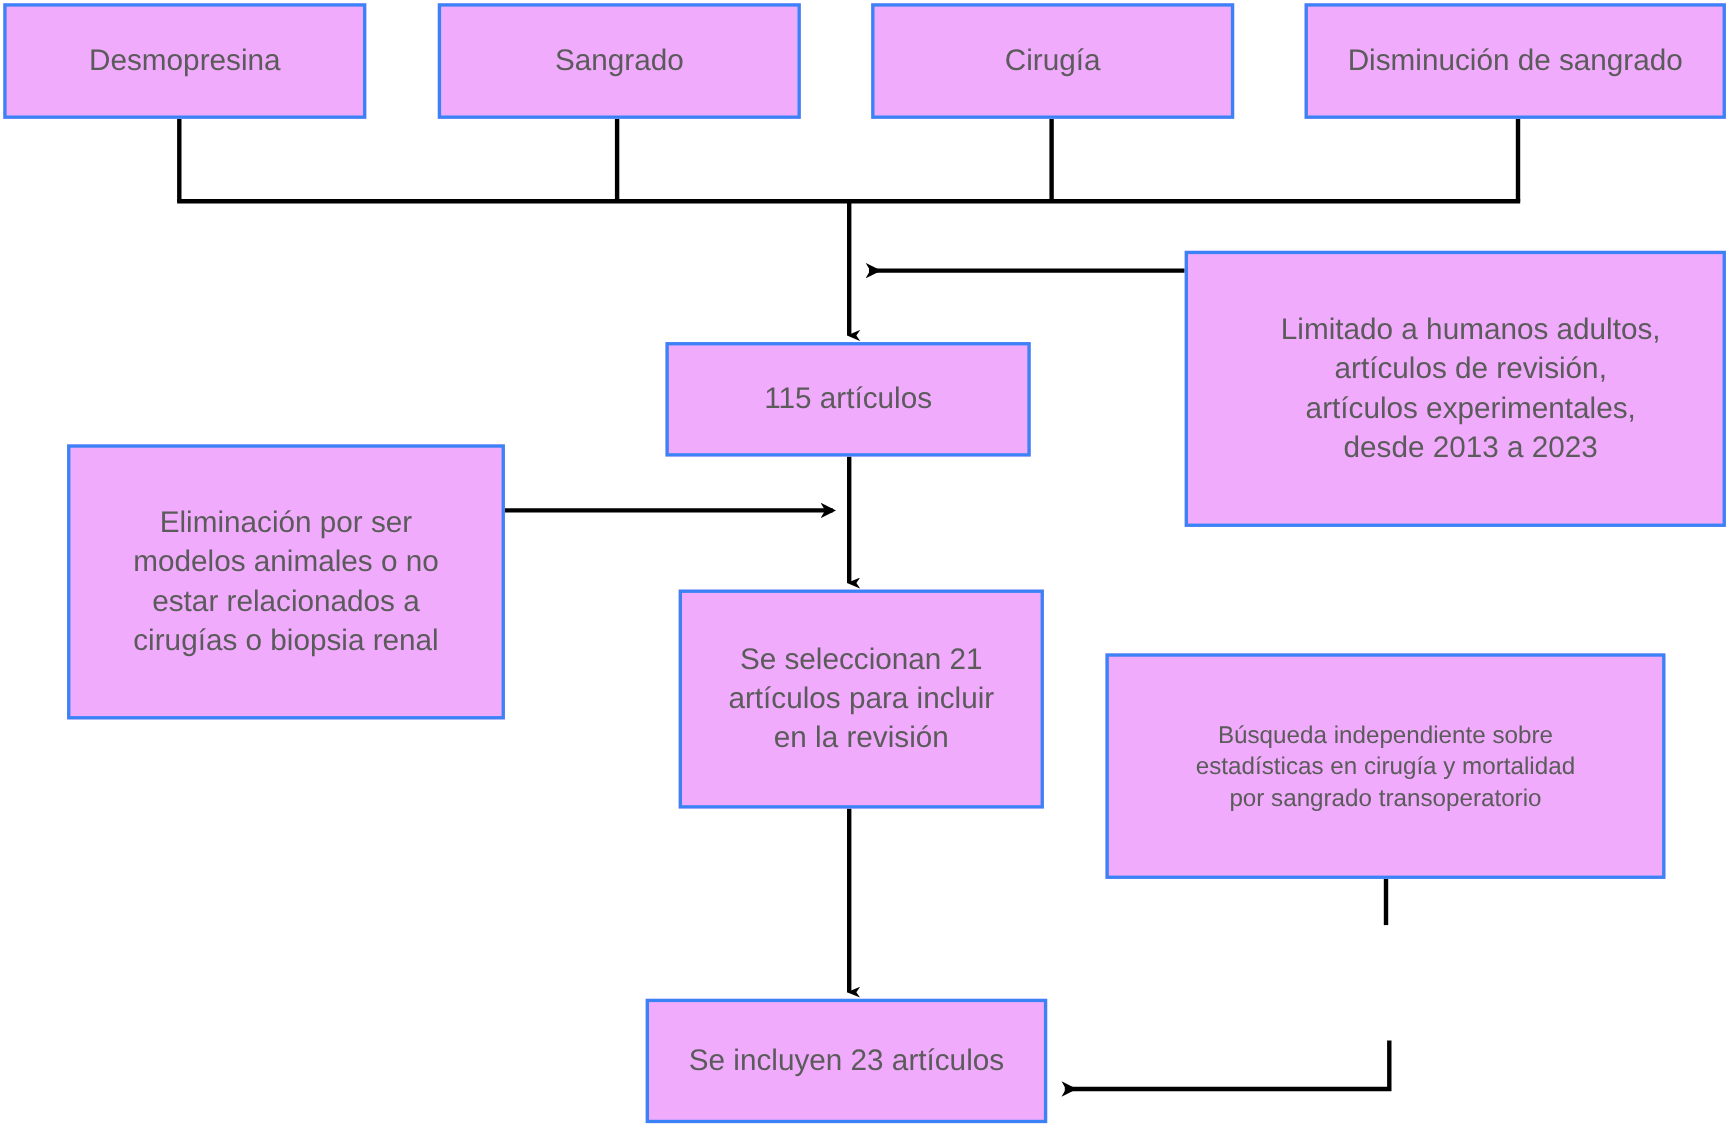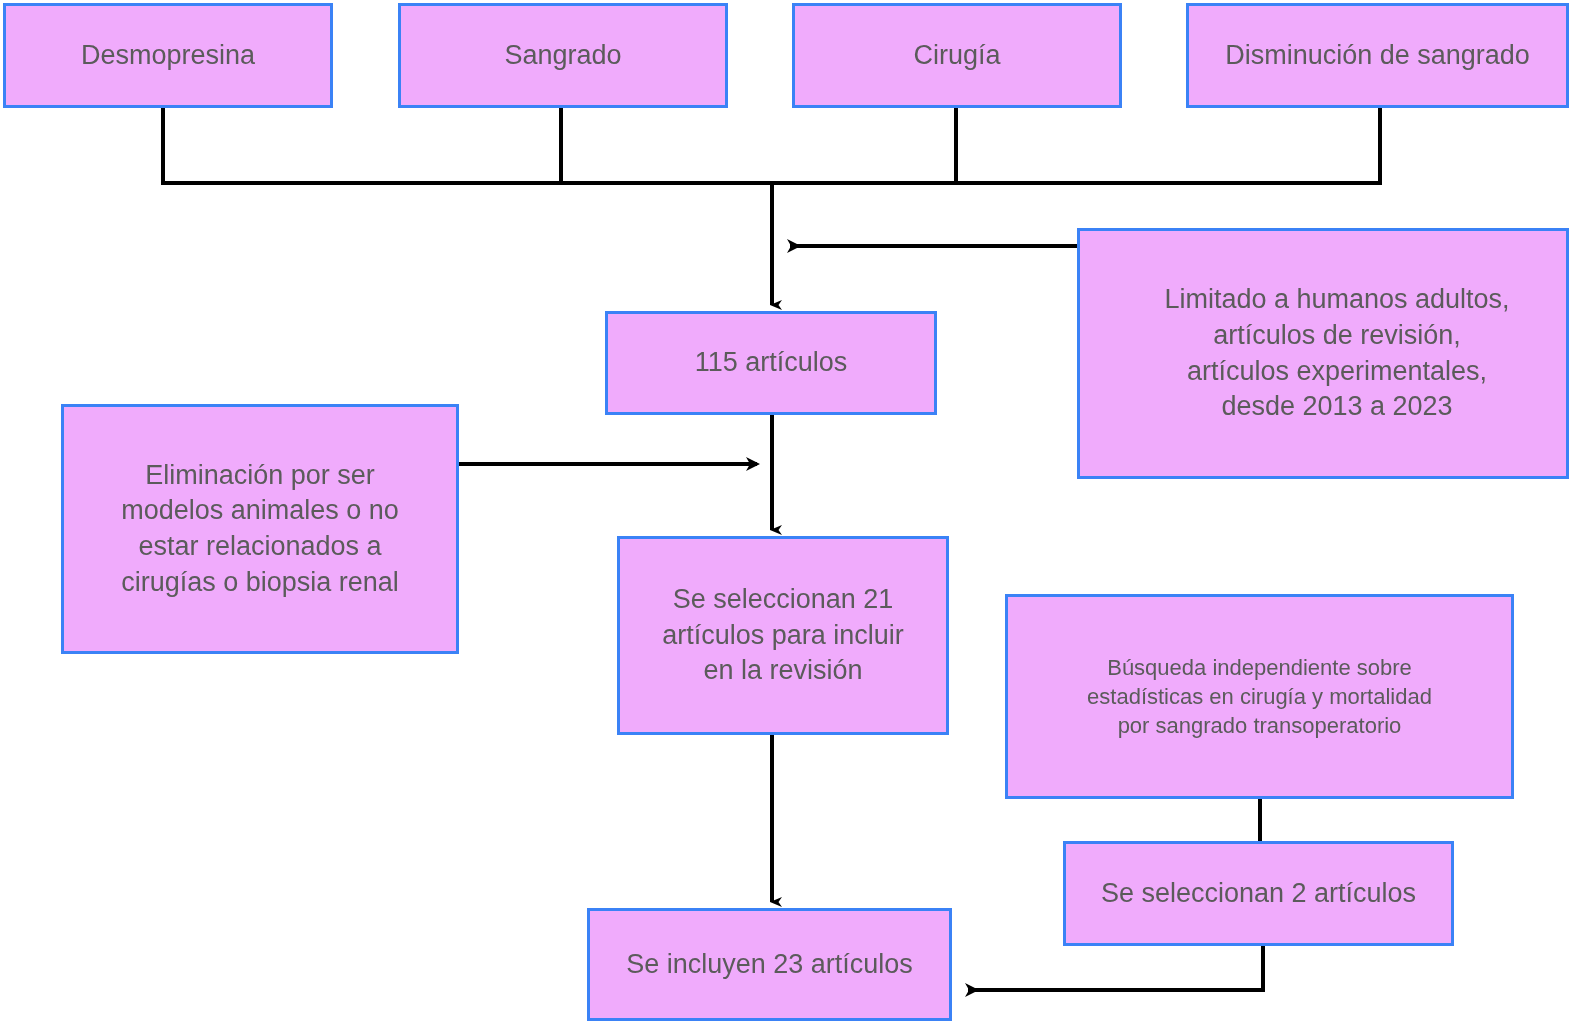--- a/index.html
+++ b/index.html
@@ -128,21 +128,18 @@
 artículos para incluir
 en la revisión</span>
   </div>
 
   <div class="node-box" style="left:1005px; top:594px; width:509px; height:205px;">
     <span class="node-label small">Búsqueda independiente sobre
 estadísticas en cirugía y mortalidad
 por sangrado transoperatorio</span>
   </div>
 
-  <div class="node-box" style="left:1063px; top:841px; width:391px; height:105px;">
-    <span class="node-label">Se seleccionan 2 artículos</span>
-  </div>
 
   <div class="node-box" style="left:587px; top:908px; width:365px; height:113px;">
     <span class="node-label">Se incluyen 23 artículos</span>
   </div>
 
 </div>
 
 </body></html>

